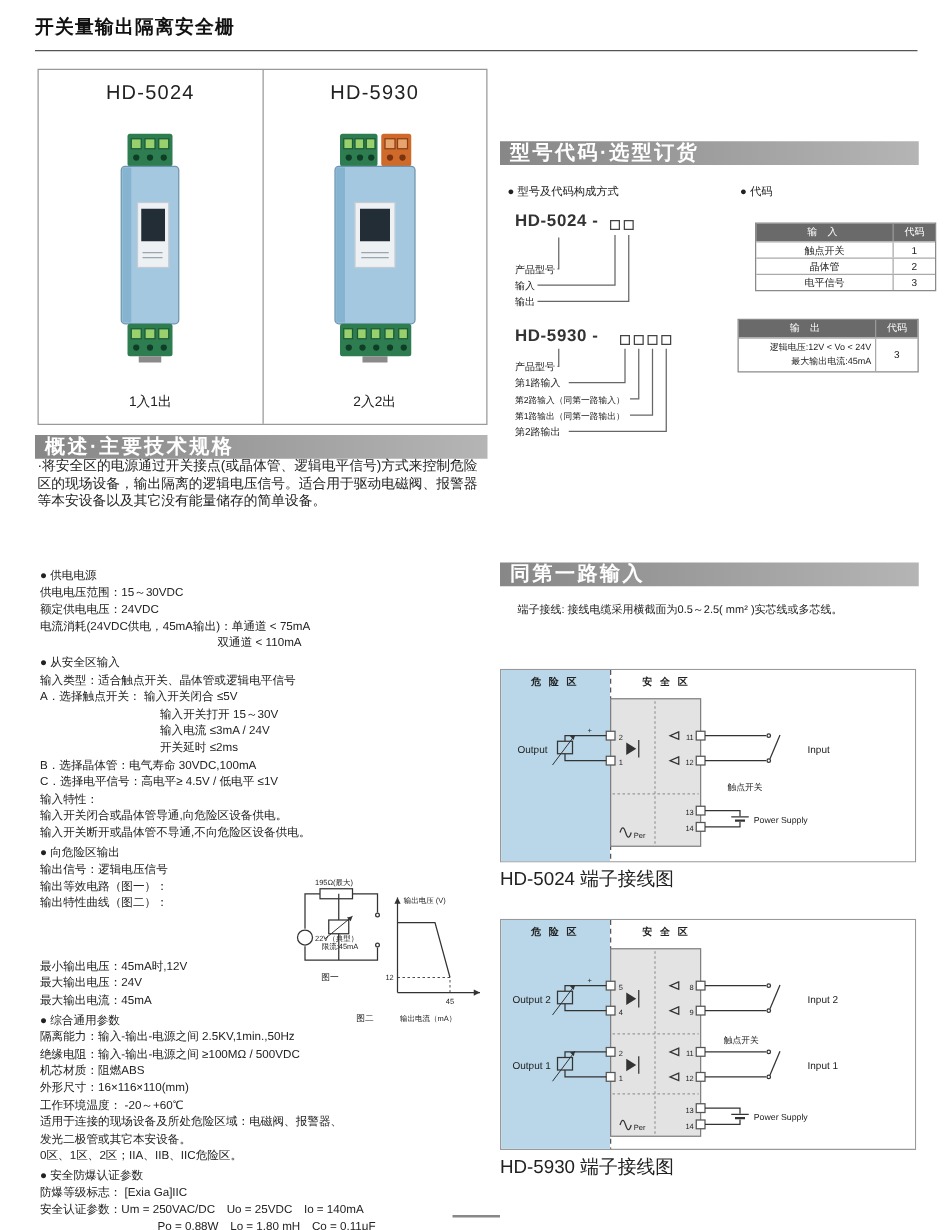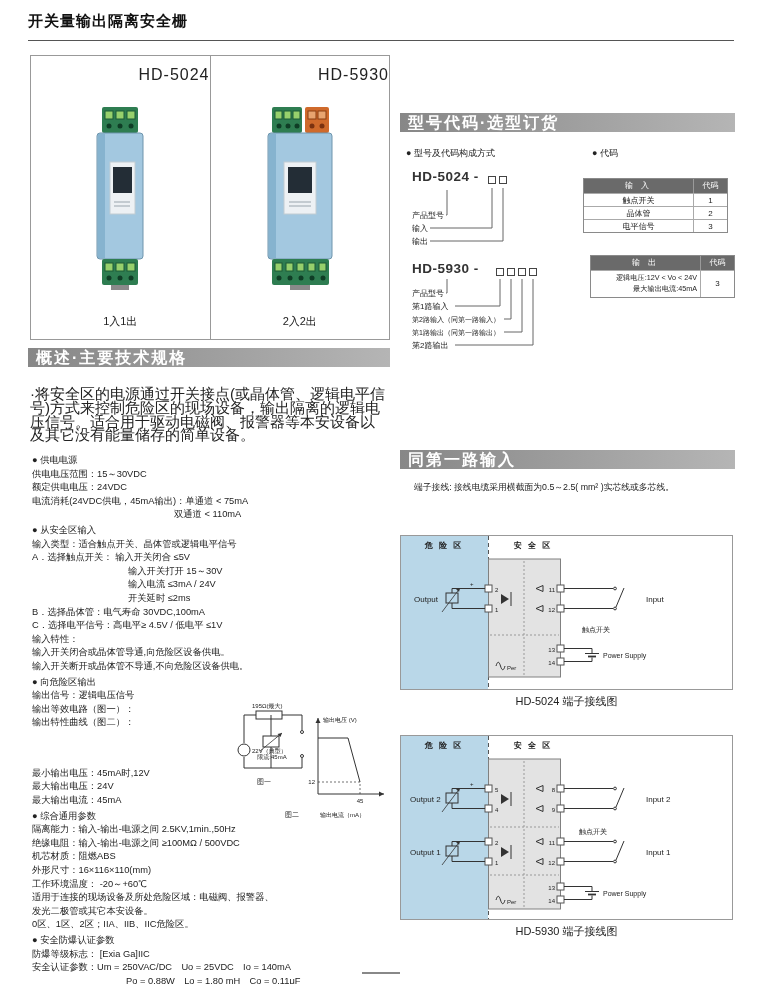--- a/index.html
+++ b/index.html
@@ -6,21 +6,21 @@
   html,body{background:#fff}
   .page{position:relative;width:761px;height:984px;background:#fff;overflow:hidden;
         font-family:Liberation Sans, sans-serif;color:#222}
   .abs{position:absolute}
   .title{left:28px;top:12px;font-size:15px;font-weight:bold;letter-spacing:1px;color:#111}
   .title-rule{left:28px;top:40px;width:706px;height:1px;background:#555}
   
   .product-box{left:30px;top:55px;width:360px;height:285px;border:1px solid #999;display:flex}
   .pcol{flex:1;position:relative}
   .pcol + .pcol{border-left:1px solid #999}
-  .pmodel{position:absolute;top:10px;width:100%;text-align:right;font-size:16px;letter-spacing:1px;color:#222}
+  .pmodel{position:absolute;top:10px;width:100%;text-align:center;font-size:16px;letter-spacing:1px;color:#222}
   .pio{position:absolute;bottom:10px;width:100%;text-align:center;font-size:11px}
   .pimg{position:absolute;top:46px;left:50%;transform:translateX(-50%)}
   
   .sec-bar{height:19px;background:linear-gradient(90deg,#878787,#b5b5b5);color:#fff;
            font-size:16px;font-weight:bold;line-height:19px;padding-left:8px;letter-spacing:2px}
   
   .order{left:400px;top:113px;width:335px;height:334px}
   .order .sec-bar{position:absolute;left:0;top:0;width:335px}
   .ord-b{position:absolute;font-size:9px;color:#222}
   .mtext{position:absolute;font-size:13.5px;font-weight:bold;letter-spacing:.5px;color:#333}
@@ -34,33 +34,33 @@
   .otable .hd .c1{flex:1;letter-spacing:3px}
   .otable .hd .c2{width:34px;border-left:1px solid #9a9a9a}
   .otable .row{display:flex;height:13px;line-height:13px;text-align:center;border-top:1px solid #aaa}
   .otable .row .c1{flex:1}
   .otable .row .c2{width:34px;border-left:1px solid #aaa}
   .otable .brow{display:flex;border-top:1px solid #aaa}
   .otable .brow .bc1{flex:1;font-size:7.2px;line-height:1.5;padding:2px 3px;text-align:right}
   .otable .brow .bc2{width:34px;border-left:1px solid #aaa;display:flex;align-items:center;justify-content:center}
   
   .ov-bar{left:28px;top:348px;width:362px}
-  .intro{left:30px;top:387px;width:358px;font-size:15px;line-height:13.8px;color:#222}
+  .intro{left:30px;top:367px;width:358px;font-size:11px;line-height:13.8px;color:#222}
   .spec{left:32px;top:452px;width:360px}
   .ln{font-size:9.3px;line-height:13.6px;white-space:nowrap;color:#222}
   .ln.sect{margin-top:2px}
   .i1{padding-left:96px}.i2{padding-left:142px}.i3{padding-left:94px}
   .gap{margin-top:37px}
   
   .figs{left:232px;top:700px}
   .figs text{fill:#222}
   
   .w-bar{left:400px;top:450px;width:335px}
   .w-note{left:414px;top:482px;width:332px;font-size:8.8px;color:#222}
-  .wcap{width:333px;text-align:center;font-size:11px;color:#222}
+  .wcap{width:333px;text-align:left;font-size:15px;color:#222}
   .wire text{fill:#222}
   .footer-mark{left:362px;top:972px;width:38px;height:2px;background:#888}
 </style>
 </head>
 <body>
 
 <div class="page">
 
   <div class="abs title">开关量输出隔离安全栅</div>
   <div class="abs title-rule"></div>
@@ -141,21 +141,21 @@
     <div class="sq" style="left:99px;top:63px"></div>
     <svg class="olines" style="left:0;top:74px" width="160" height="60" viewBox="0 0 160 60">
       <path d="M47,3 V28 H46"></path>
       <path d="M92,1 V41 H30"></path>
       <path d="M103,1 V54 H30"></path>
       <text x="12" y="31" font-size="8">产品型号</text>
       <text x="12" y="44" font-size="8">输入</text>
       <text x="12" y="57" font-size="8">输出</text>
     </svg>
 
-    <div class="otable" style="left:183px;top:65px">
+    <div class="otable" style="left:204px;top:65px">
       <div class="hd">
           <div class="c1">输  入</div>
           <div class="c2">代码</div>
         </div>
       <div class="row">
           <div class="c1">触点开关</div>
           <div class="c2">1</div>
         </div>
       <div class="row">
           <div class="c1">晶体管</div>

